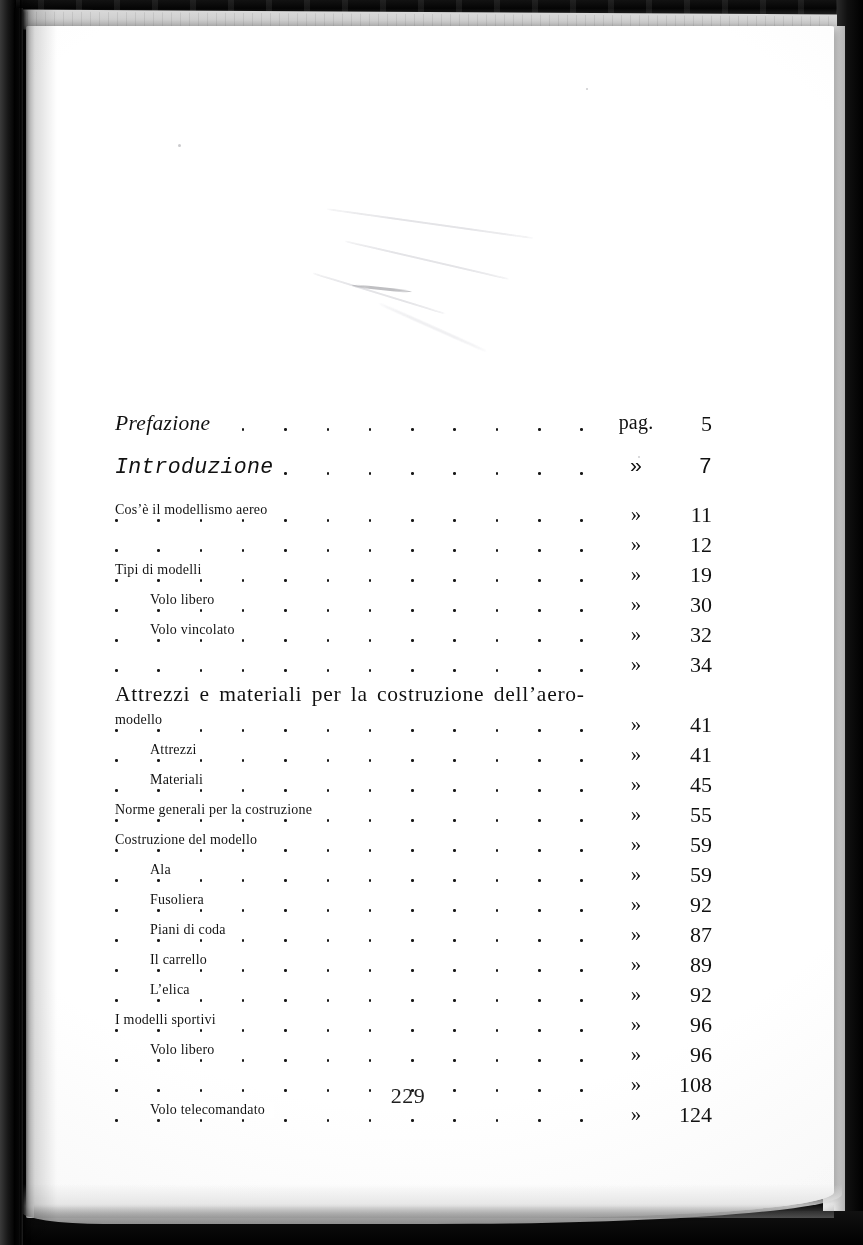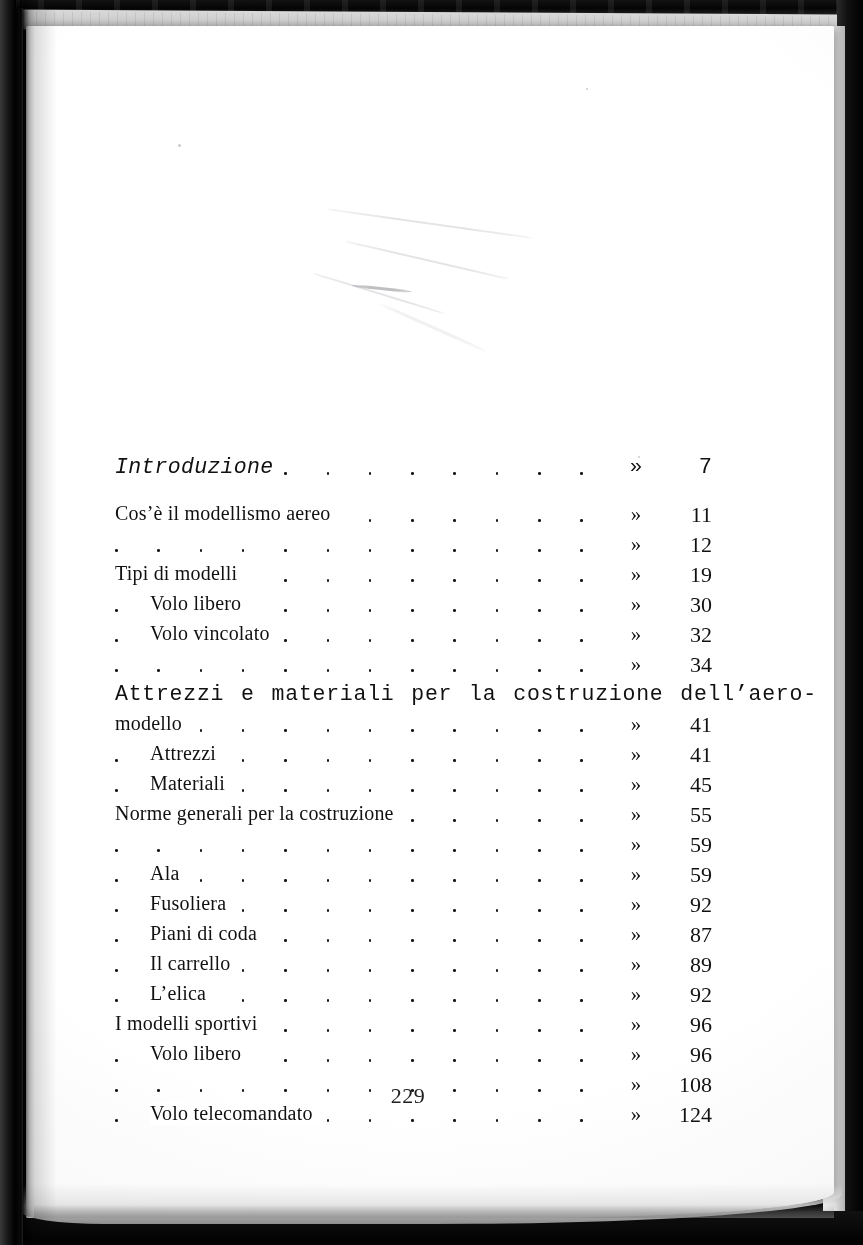--- a/index.html
+++ b/index.html
@@ -166,21 +166,21 @@
   .row {
     position: absolute;
     left: 0;
     width: 808px;
     height: 30px;
   }
   .title {
     position: absolute;
     top: 0;
     white-space: nowrap;
-    font-size: 20px;
+    font-size: 14px;
     letter-spacing: .2px;
     color: #141414;
     background: #fdfdfd;      
     padding-right: 9px;
     z-index: 3;
   }
   .title.ital {
     font-style: italic;
     font-size: 21.5px;
     letter-spacing: .3px;
@@ -280,20 +280,39 @@
     <div class="crease c1"></div>
     <div class="crease c2"></div>
     <div class="crease c3"></div>
     <div class="crease c4"></div>
     <div class="crease c5"></div>
     <div class="speck" style="left:152px;top:118px;width:3px;height:3px;"></div>
     <div class="speck" style="left:612px;top:430px;width:2px;height:2px;"></div>
     <div class="speck" style="left:560px;top:62px;width:2px;height:2px;"></div>
 
     <div id="toc">
+        <div class="row" style="top: 385px;">
+          <div class="dots">
+            <i style="left: 0px;"></i>
+            <i style="left: 42.3px;"></i>
+            <i style="left: 84.6px;"></i>
+            <i style="left: 126.9px;"></i>
+            <i style="left: 169.2px;"></i>
+            <i style="left: 211.5px;"></i>
+            <i style="left: 253.8px;"></i>
+            <i style="left: 296.1px;"></i>
+            <i style="left: 338.4px;"></i>
+            <i style="left: 380.7px;"></i>
+            <i style="left: 423px;"></i>
+            <i style="left: 465.3px;"></i>
+          </div>
+          <div class="title lvl0 ital">Prefazione</div>
+          <div class="pagmark word">pag.</div>
+          <div class="num">5</div>
+        </div>
         <div class="row" style="top: 429px; font-family: Liberation Mono, monospace;">
           <div class="dots">
             <i style="left: 0px;"></i>
             <i style="left: 42.3px;"></i>
             <i style="left: 84.6px;"></i>
             <i style="left: 126.9px;"></i>
             <i style="left: 169.2px;"></i>
             <i style="left: 211.5px;"></i>
             <i style="left: 253.8px;"></i>
             <i style="left: 296.1px;"></i>
@@ -412,21 +431,21 @@
             <i style="left: 296.1px;"></i>
             <i style="left: 338.4px;"></i>
             <i style="left: 380.7px;"></i>
             <i style="left: 423px;"></i>
             <i style="left: 465.3px;"></i>
           </div>
           <div class="pagmark">»</div>
           <div class="num">34</div>
         </div>
         <div class="row" style="top: 656px;">
-          <div class="wrap-line1" style="white-space: nowrap; letter-spacing: 0.75px; word-spacing: 3.2px; font-family: Liberation Mono, monospace;">Attrezzi e materiali per la costruzione dell’aero-</div>
+          <div class="wrap-line1" style="white-space: nowrap; letter-spacing: 0.75px; word-spacing: 3.2px;">Attrezzi e materiali per la costruzione dell’aero-</div>
         </div>
         <div class="row" style="top: 686px;">
           <div class="dots">
             <i style="left: 0px;"></i>
             <i style="left: 42.3px;"></i>
             <i style="left: 84.6px;"></i>
             <i style="left: 126.9px;"></i>
             <i style="left: 169.2px;"></i>
             <i style="left: 211.5px;"></i>
             <i style="left: 253.8px;"></i>
@@ -505,20 +524,21 @@
             <i style="left: 126.9px;"></i>
             <i style="left: 169.2px;"></i>
             <i style="left: 211.5px;"></i>
             <i style="left: 253.8px;"></i>
             <i style="left: 296.1px;"></i>
             <i style="left: 338.4px;"></i>
             <i style="left: 380.7px;"></i>
             <i style="left: 423px;"></i>
             <i style="left: 465.3px;"></i>
           </div>
+          <div class="title lvl0">Costruzione del modello</div>
           <div class="pagmark">»</div>
           <div class="num">59</div>
         </div>
         <div class="row" style="top: 836px;">
           <div class="dots">
             <i style="left: 0px;"></i>
             <i style="left: 42.3px;"></i>
             <i style="left: 84.6px;"></i>
             <i style="left: 126.9px;"></i>
             <i style="left: 169.2px;"></i>

